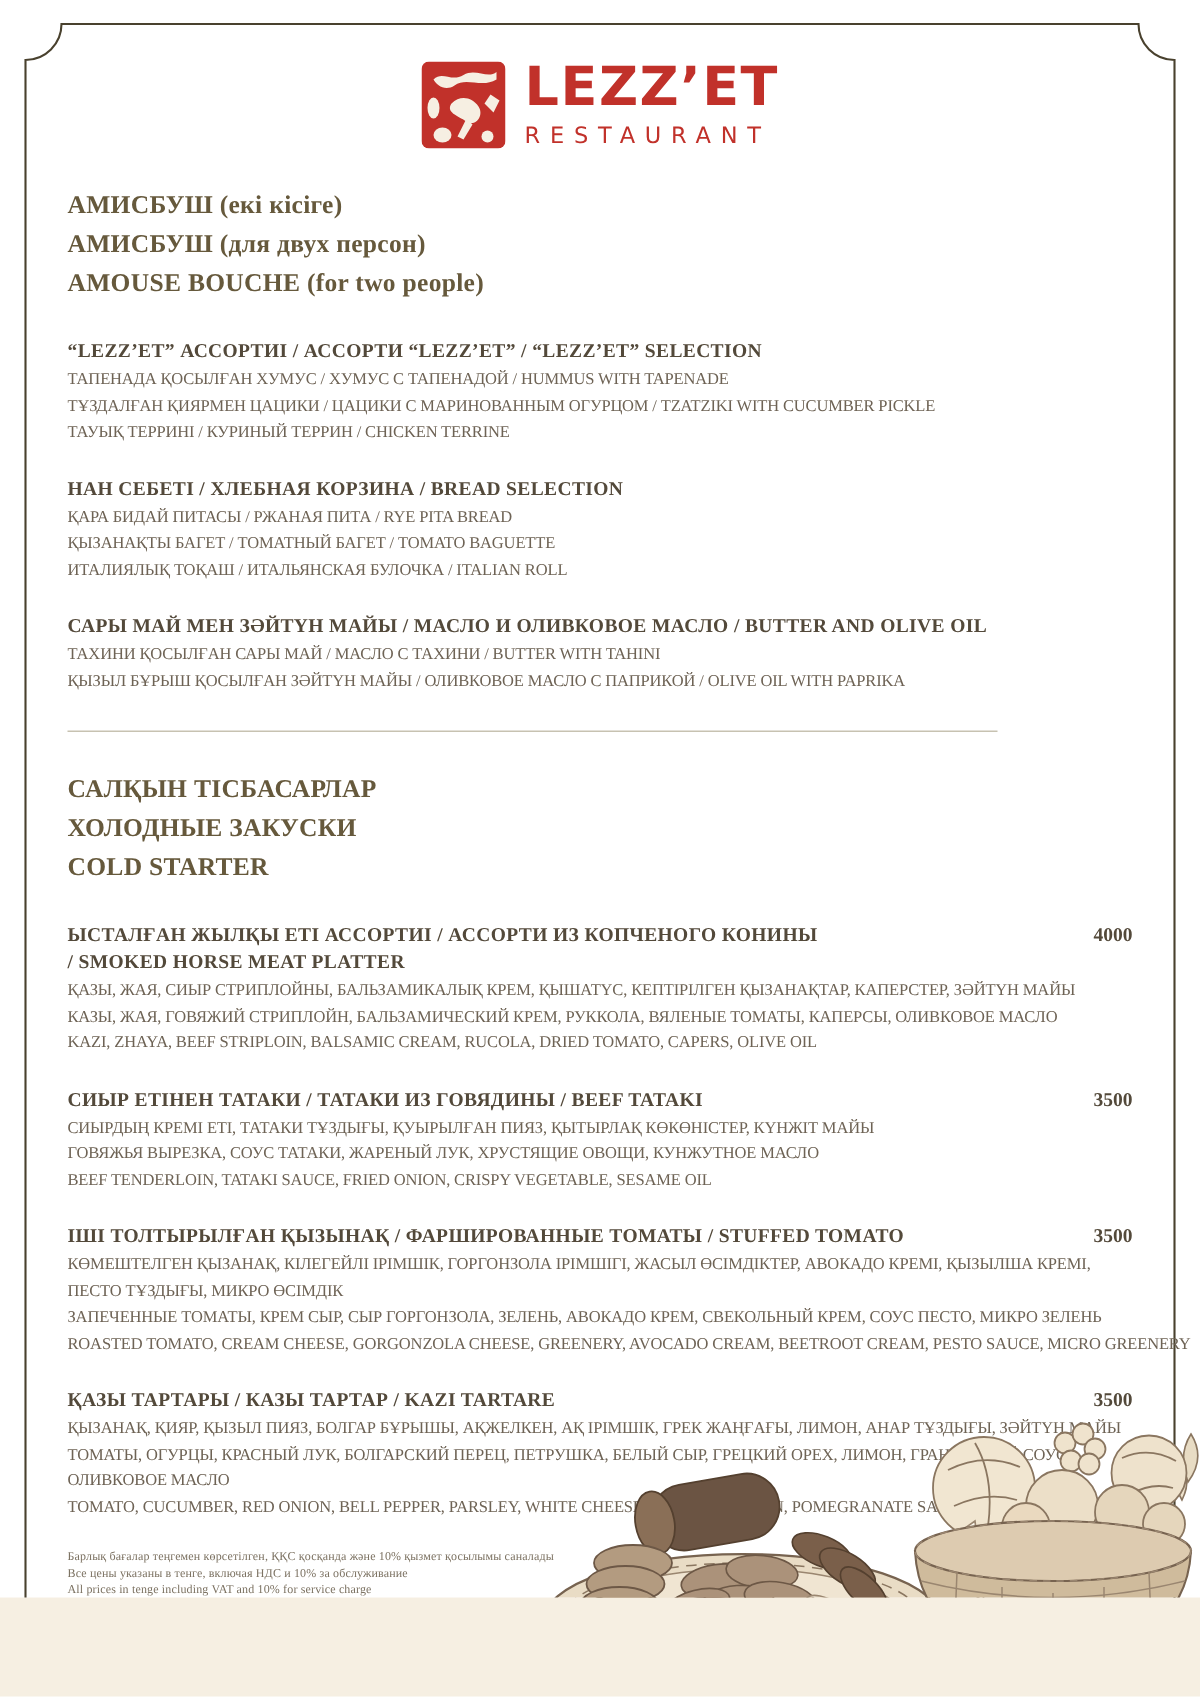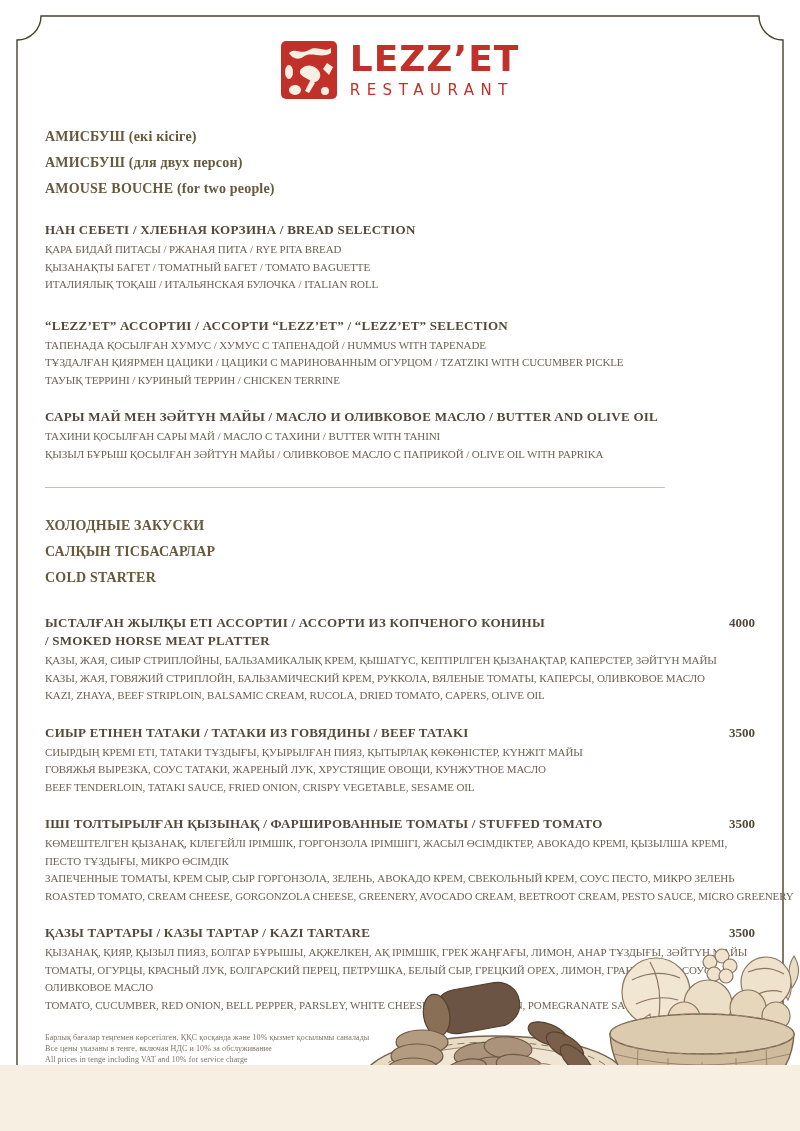--- a/index.html
+++ b/index.html
@@ -6,21 +6,21 @@
   body{width:800px;height:1131px;background:#f6efe2;font-family:"Liberation Serif","DejaVu Serif",serif;}
   .page{position:relative;width:800px;height:1065px;overflow:hidden;background:#ffffff;}
   .frame{position:absolute;left:0;top:0;z-index:0;}
   .content{position:absolute;left:45px;top:0;width:710px;z-index:1;}
 
   .logo-block{margin-top:40px;display:flex;justify-content:center;align-items:center;gap:13px;}
   .logo-text{display:flex;flex-direction:column;align-items:flex-start;}
   .logo-title{font-family:"DejaVu Sans","Liberation Sans",sans-serif;font-weight:bold;font-size:36px;line-height:38px;letter-spacing:1px;color:#c1312a;}
   .logo-sub{font-family:"DejaVu Sans","Liberation Sans",sans-serif;font-size:15px;letter-spacing:6.5px;color:#c1312a;margin-top:3px;}
 
-  .section-heading{margin-top:25px;font-weight:bold;font-size:14px;line-height:26px;color:#66593c;letter-spacing:0.2px;}
+  .section-heading{margin-top:25px;font-weight:bold;font-size:17px;line-height:26px;color:#66593c;letter-spacing:0.2px;}
   .section-heading div{white-space:nowrap;}
 
   .menu-item{margin-top:19px;}
   .menu-item.first{margin-top:23px;}
   .menu-item h3{margin:0;font-size:13px;line-height:18px;font-weight:bold;color:#53493a;letter-spacing:0.25px;white-space:nowrap;}
   .menu-item h3.t2:empty{display:none;}
   .menu-item p{margin:0;font-size:11px;line-height:17.5px;color:#6e6355;letter-spacing:-0.1px;white-space:nowrap;}
   .menu-item .desc{margin-top:2px;}
 
   .title-row{display:flex;justify-content:space-between;align-items:flex-start;gap:19px;}
@@ -62,51 +62,51 @@
         <div class="logo-sub">RESTAURANT</div>
       </div>
     </div>
 
     <div class="section-heading">
       <div>АМИСБУШ (екі кісіге)</div>
       <div>АМИСБУШ (для двух персон)</div>
       <div>AMOUSE BOUCHE (for two people)</div>
     </div>
 
+    <div class="menu-item first">
+      <h3>“LEZZ’ET” АССОРТИІ / АССОРТИ “LEZZ’ET” / “LEZZ’ET” SELECTION</h3>
+      <div class="desc">
+        <p>ТАПЕНАДА ҚОСЫЛҒАН ХУМУС / ХУМУС С ТАПЕНАДОЙ / HUMMUS WITH TAPENADE</p>
+        <p>ТҰЗДАЛҒАН ҚИЯРМЕН ЦАЦИКИ / ЦАЦИКИ С МАРИНОВАННЫМ ОГУРЦОМ / TZATZIKI WITH CUCUMBER PICKLE</p>
+        <p>ТАУЫҚ ТЕРРИНІ / КУРИНЫЙ ТЕРРИН / CHICKEN TERRINE</p>
+      </div>
+    </div>
+
     <div class="menu-item">
       <h3>НАН СЕБЕТІ / ХЛЕБНАЯ КОРЗИНА / BREAD SELECTION</h3>
       <div class="desc">
         <p>ҚАРА БИДАЙ ПИТАСЫ / РЖАНАЯ ПИТА / RYE PITA BREAD</p>
         <p>ҚЫЗАНАҚТЫ БАГЕТ / ТОМАТНЫЙ БАГЕТ / TOMATO BAGUETTE</p>
         <p>ИТАЛИЯЛЫҚ ТОҚАШ / ИТАЛЬЯНСКАЯ БУЛОЧКА / ITALIAN ROLL</p>
       </div>
     </div>
 
-    <div class="menu-item first">
-      <h3>“LEZZ’ET” АССОРТИІ / АССОРТИ “LEZZ’ET” / “LEZZ’ET” SELECTION</h3>
-      <div class="desc">
-        <p>ТАПЕНАДА ҚОСЫЛҒАН ХУМУС / ХУМУС С ТАПЕНАДОЙ / HUMMUS WITH TAPENADE</p>
-        <p>ТҰЗДАЛҒАН ҚИЯРМЕН ЦАЦИКИ / ЦАЦИКИ С МАРИНОВАННЫМ ОГУРЦОМ / TZATZIKI WITH CUCUMBER PICKLE</p>
-        <p>ТАУЫҚ ТЕРРИНІ / КУРИНЫЙ ТЕРРИН / CHICKEN TERRINE</p>
-      </div>
-    </div>
-
     <div class="menu-item">
       <h3>САРЫ МАЙ МЕН ЗӘЙТҮН МАЙЫ / МАСЛО И ОЛИВКОВОЕ МАСЛО / BUTTER AND OLIVE OIL</h3>
       <div class="desc">
         <p>ТАХИНИ ҚОСЫЛҒАН САРЫ МАЙ / МАСЛО С ТАХИНИ / BUTTER WITH TAHINI</p>
         <p>ҚЫЗЫЛ БҰРЫШ ҚОСЫЛҒАН ЗӘЙТҮН МАЙЫ / ОЛИВКОВОЕ МАСЛО С ПАПРИКОЙ / OLIVE OIL WITH PAPRIKA</p>
       </div>
     </div>
 
     <div class="divider"></div>
 
     <div class="section-heading">
+      <div>САЛҚЫН ТІСБАСАРЛАР</div>
       <div>ХОЛОДНЫЕ ЗАКУСКИ</div>
-      <div>САЛҚЫН ТІСБАСАРЛАР</div>
       <div>COLD STARTER</div>
     </div>
 
     <div class="menu-item first">
       <div class="title-row">
         <div>
           <h3>ЫСТАЛҒАН ЖЫЛҚЫ ЕТІ АССОРТИІ / АССОРТИ ИЗ КОПЧЕНОГО КОНИНЫ</h3>
           <h3 class="t2"> / SMOKED HORSE MEAT PLATTER</h3>
         </div>
         <span class="price">4000</span>

